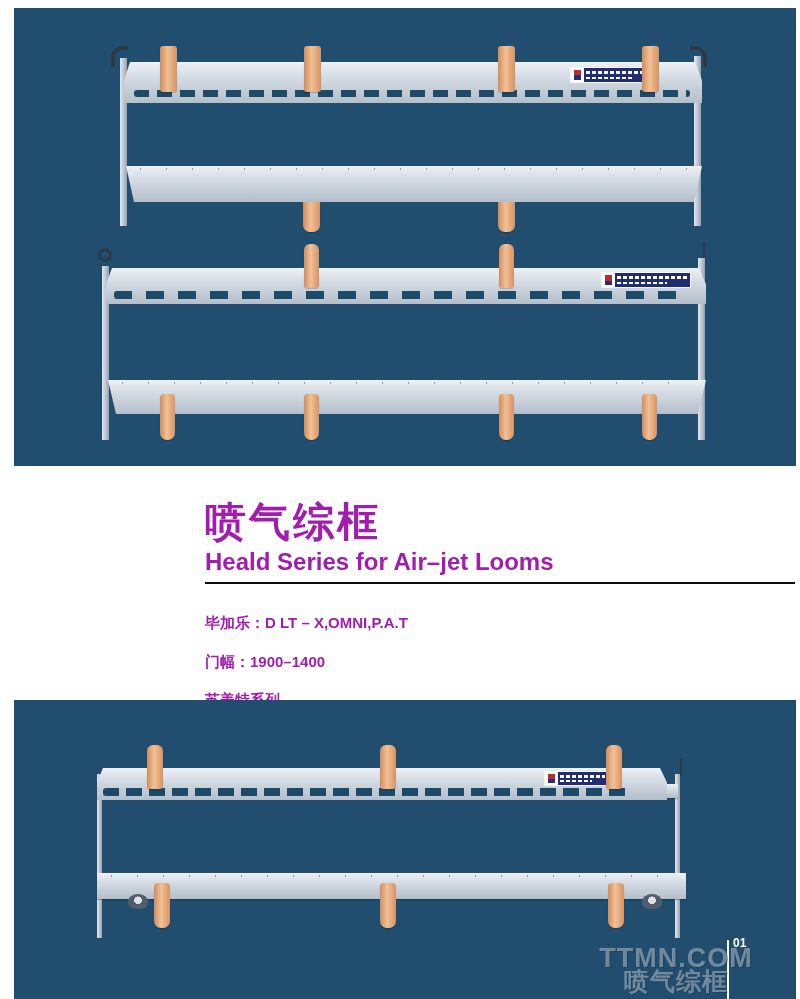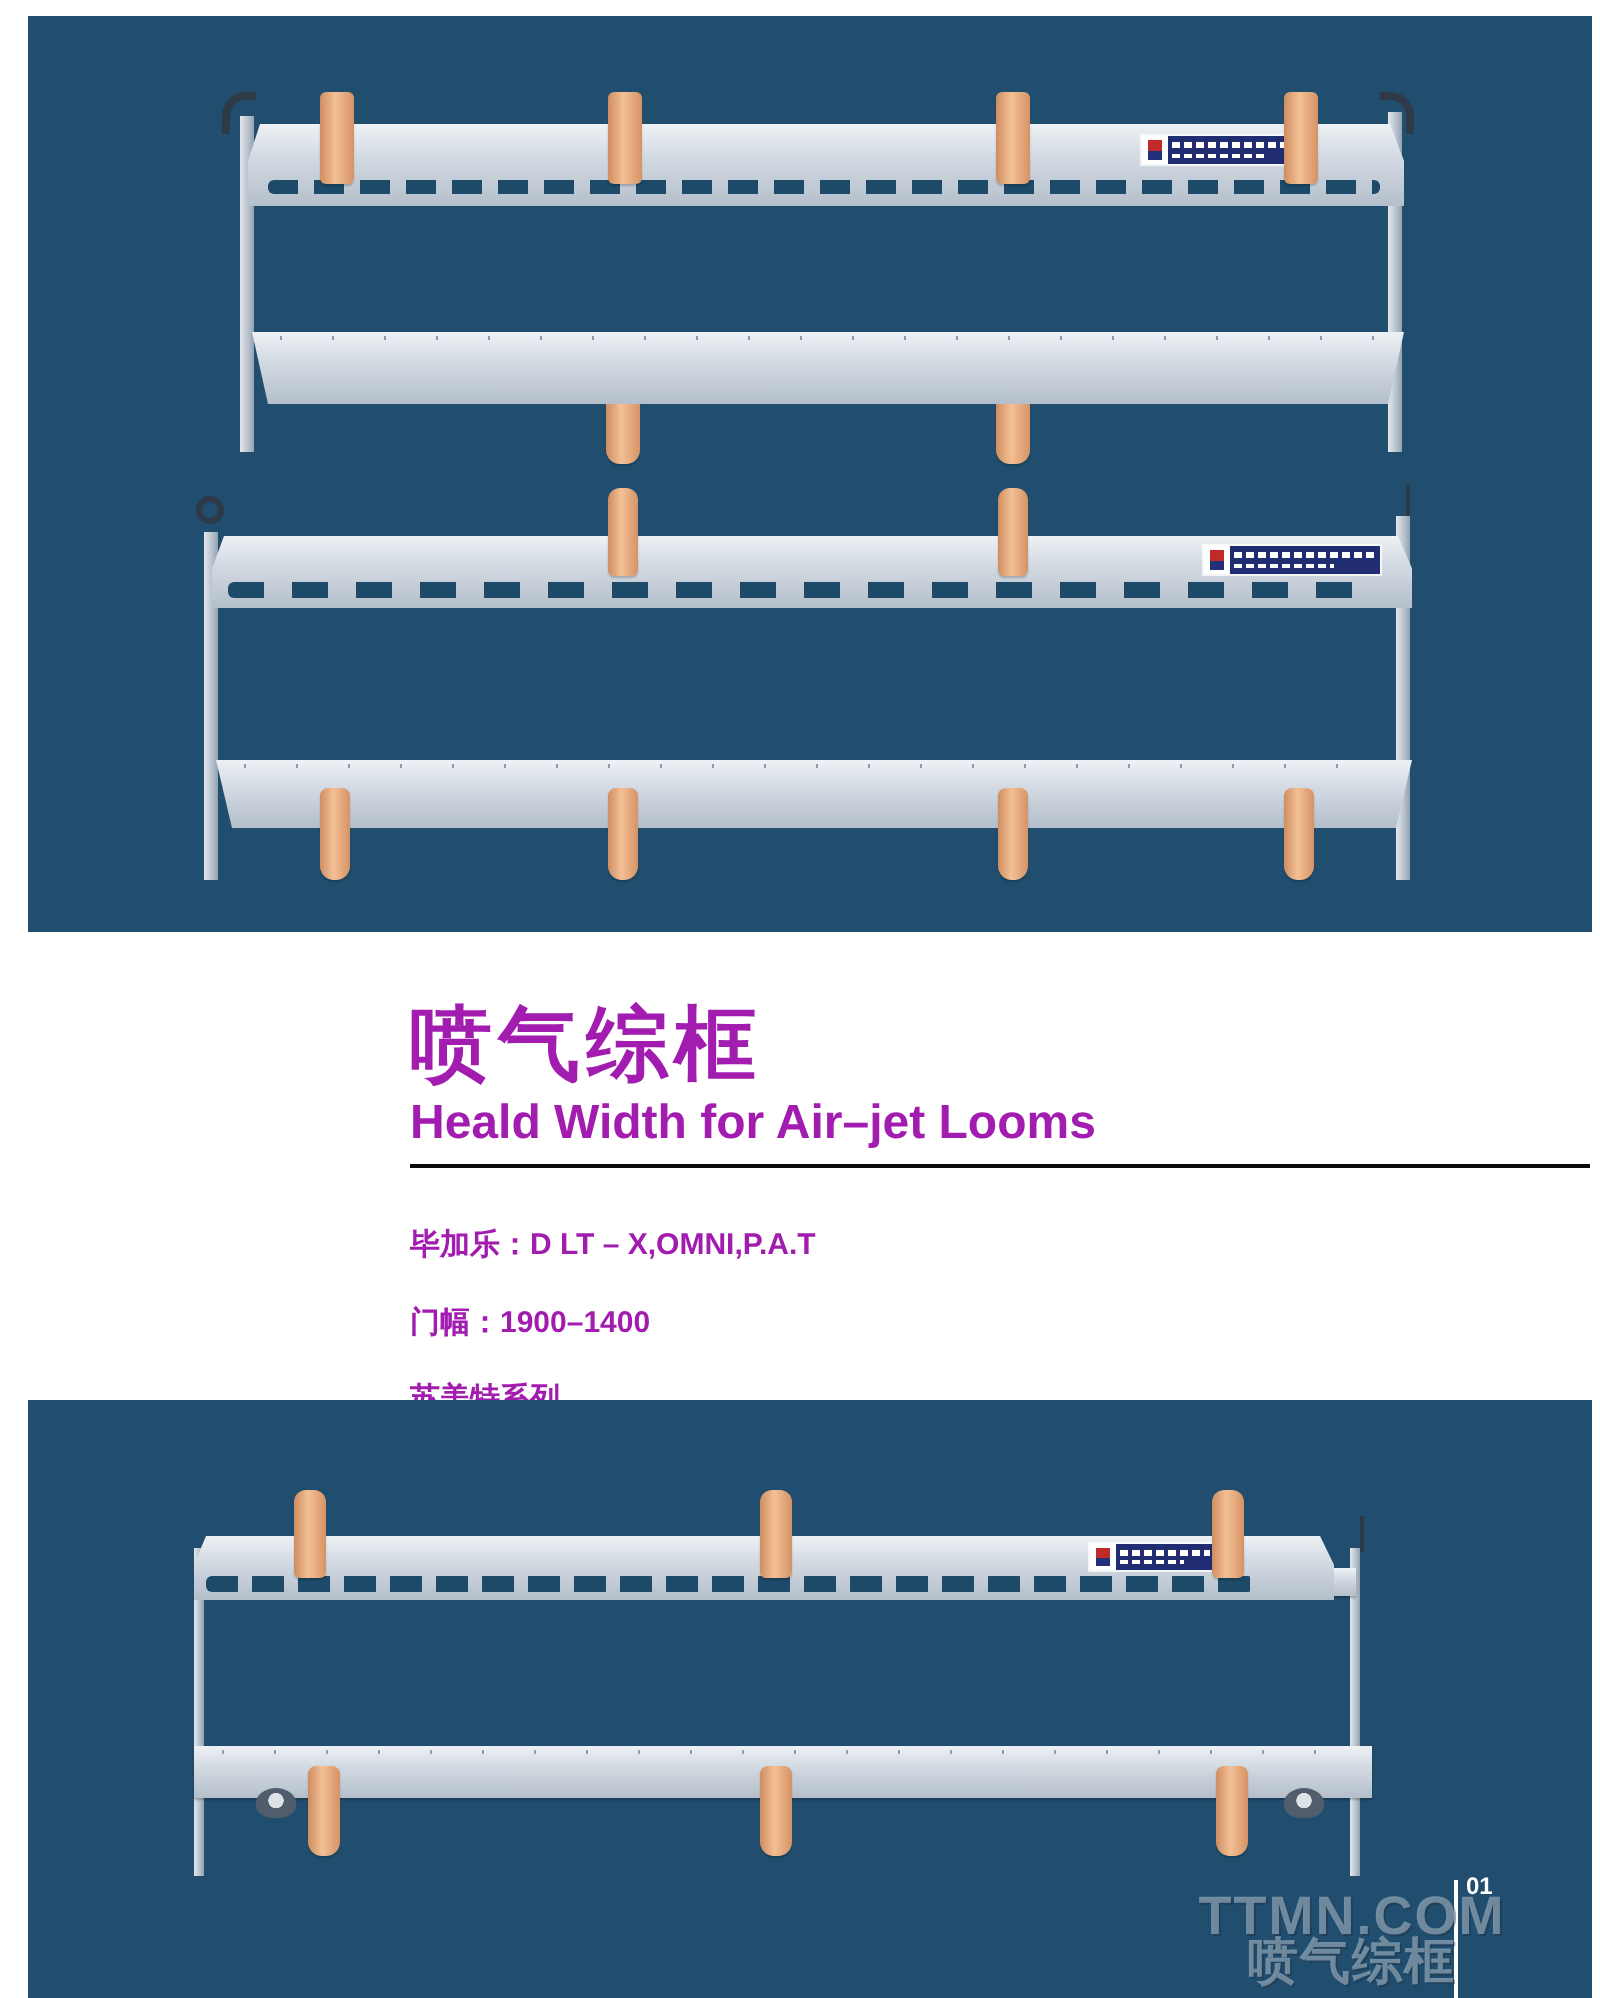--- a/index.html
+++ b/index.html
@@ -113,21 +113,21 @@
     </div>
     <div class="tab rb" style="left:64px;top:152px;width:15px;height:46px;"></div>
     <div class="tab rb" style="left:208px;top:152px;width:15px;height:46px;"></div>
     <div class="tab rb" style="left:403px;top:152px;width:15px;height:46px;"></div>
     <div class="tab rb" style="left:546px;top:152px;width:15px;height:46px;"></div>
   </div>
 </div>
 
 <div class="title-block">
   <div class="title-zh">喷气综框</div>
-  <div class="title-en">Heald Width for Air–jet Looms</div>
+  <div class="title-en">Heald Series for Air–jet Looms</div>
   <div class="divider"></div>
   <div class="specs">
     <div class="col zh">
       <span class="spec-line">毕加乐：D LT – X,OMNI,P.A.T</span>
       <span class="spec-line">门幅：1900–1400</span>
       <span class="spec-line">苏美特系列</span>
       <span class="spec-line">门幅：2300</span>
     </div>
   </div>
 </div>

